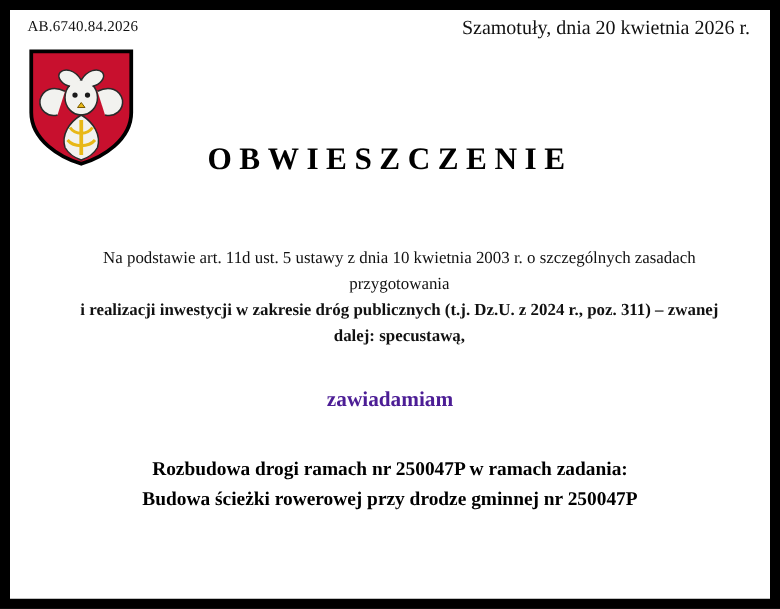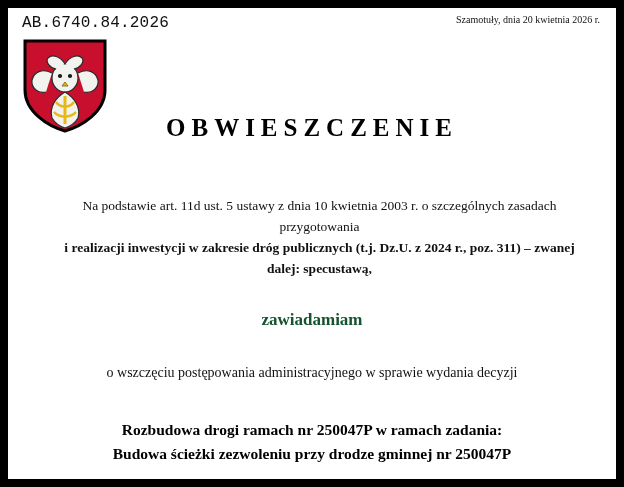--- a/index.html
+++ b/index.html
@@ -24,30 +24,29 @@
   }
   .header-row {
     position: relative;
     height: 22px;
     margin: 6px 12px 0 12px;
   }
   .sig-left {
     position: absolute;
     left: 2px;
     top: 0;
-    font-size: 16px;
+    font-size: 12px;
     color: #111;
     letter-spacing: 0.2px;
-    font-family: Liberation Mono, monospace;
   }
   .sig-right {
     position: absolute;
     right: 4px;
     top: 0;
-    font-size: 10px;
+    font-size: 16px;
     color: #111;
   }
   .crest {
     position: absolute;
     left: 14px;
     top: 30px;
     width: 86px;
     height: 96px;
   }
   .title {
@@ -67,21 +66,21 @@
   }
   .legal .l2 {
     display: block;
     font-weight: bold;
   }
   .declare {
     text-align: center;
     font-size: 17px;
     font-weight: bold;
     margin-top: 30px;
-    color: #14532d;
+    color: #4c1d95;
   }
   .body-text {
     margin: 32px 24px 0 24px;
     text-align: center;
     font-size: 14px;
     line-height: 1.6;
     color: #111;
   }
   .subject {
     margin: 34px 24px 0 24px;
@@ -125,21 +124,20 @@
   <div class="title">OBWIESZCZENIE</div>
 
   <div class="legal">
     <span>Na podstawie art. 11d ust. 5 ustawy z dnia 10 kwietnia 2003 r. o szczególnych zasadach przygotowania</span>
     <span class="l2">i realizacji inwestycji w zakresie dróg publicznych (t.j. Dz.U. z 2024 r., poz. 311) – zwanej dalej: specustawą,</span>
   </div>
 
   <div class="declare">zawiadamiam</div>
 
   <div class="body-text">
-    <div>o wszczęciu postępowania administracyjnego w sprawie wydania decyzji</div>
   </div>
 
   <div class="subject">
     <div>Rozbudowa drogi ramach nr 250047P w ramach zadania:</div>
-    <div>Budowa ścieżki zezwoleniu przy drodze gminnej nr 250047P</div>
+    <div>Budowa ścieżki rowerowej przy drodze gminnej nr 250047P</div>
   </div>
 
 </div>
 
 </body></html>

